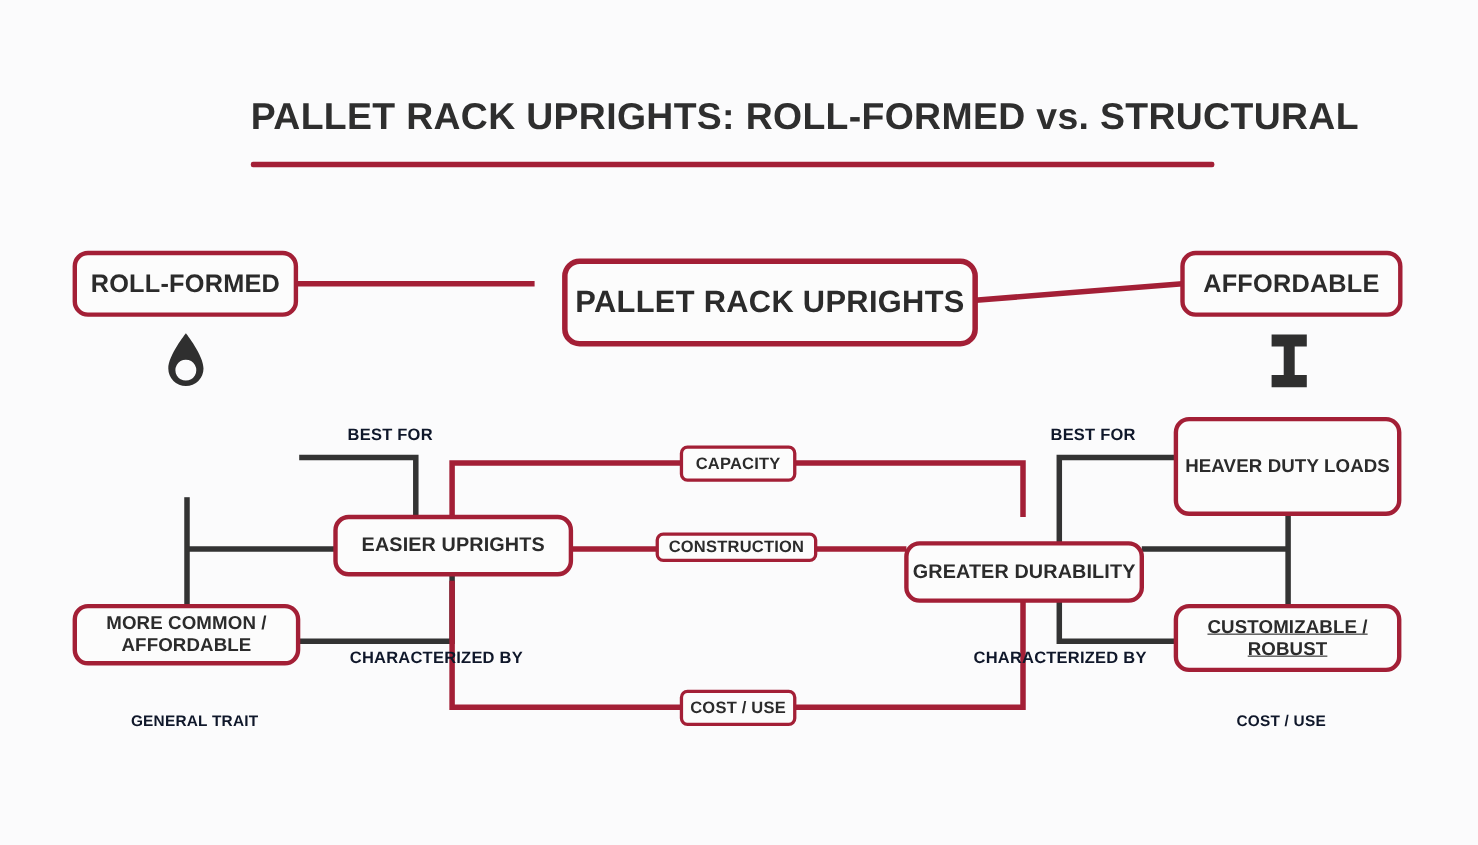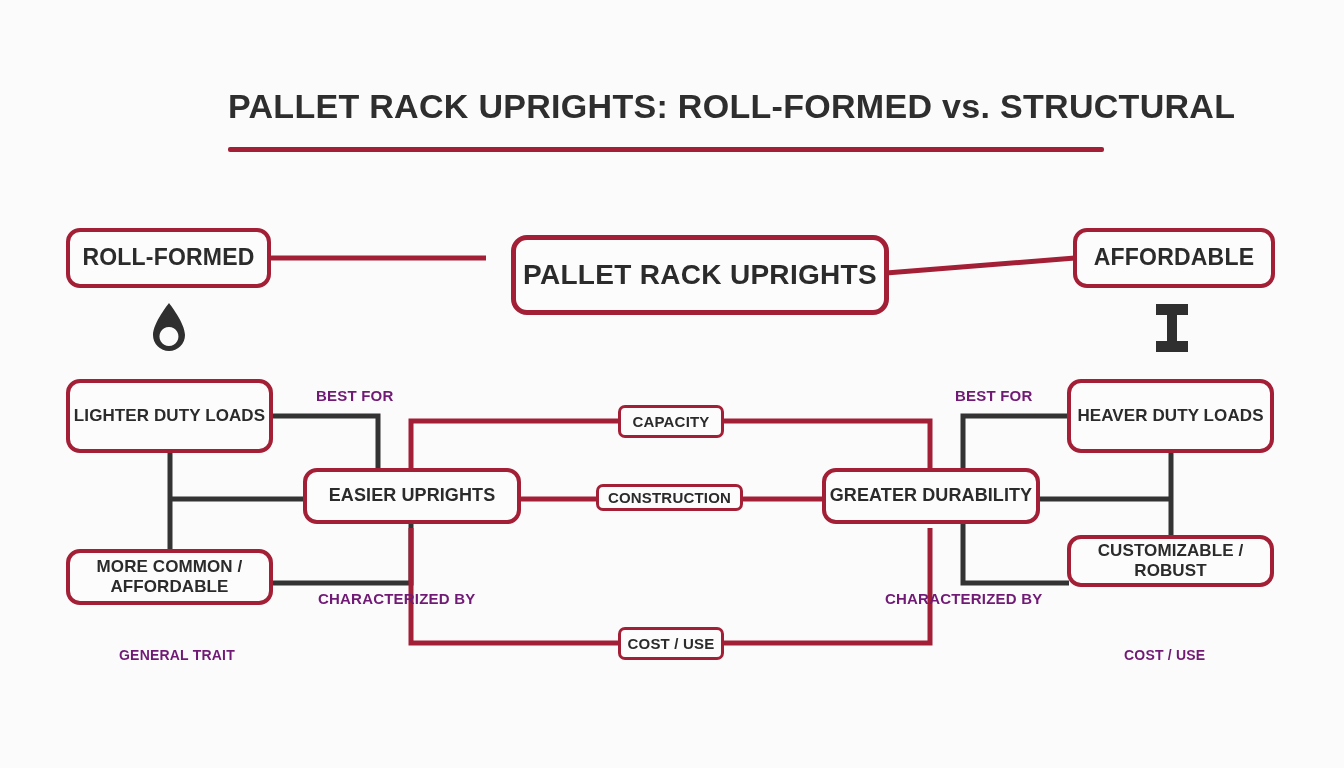--- a/index.html
+++ b/index.html
@@ -99,21 +99,21 @@
     letter-spacing: 0.2px;
     border-width: 3px;
     border-radius: 7px;
   }
 
   
   .edge-label {
     position: absolute;
     font-size: 15px;
     font-weight: bold;
-    color: #701a75;
+    color: #0f172a;
     letter-spacing: 0.2px;
     white-space: nowrap;
     font-family: "Liberation Sans", sans-serif;
     z-index: 4;
   }
   .edge-label.small {
     font-size: 14px;
   }
 
   
@@ -182,41 +182,38 @@
                M20 26 a9.5 9.5 0 1 1 -0.1 0 Z" fill="#2f2f2f" fill-rule="evenodd"></path>
     </svg>
   </div>
 
   <div class="icon-slot" style="left:1146px; top:300px; width:52px; height:56px;">
     <svg width="44" height="52" viewBox="0 0 44 52">
       <path d="M6 2 H38 V13 H27 V39 H38 V50 H6 V39 H17 V13 H6 Z" fill="#2f2f2f"></path>
     </svg>
   </div>
 
-  <div class="node trait" style="left:66px; top:379px; width:207px; height:74px;">
-    <span>LIGHTER DUTY LOADS</span>
-  </div>
 
   <div class="node trait" style="left:66px; top:549px; width:207px; height:56px;">
     <span>MORE COMMON / AFFORDABLE</span>
   </div>
 
   <div class="node mid" style="left:303px; top:468px; width:218px; height:56px;">
     <span>EASIER UPRIGHTS</span>
   </div>
 
-  <div class="node trait" style="left:1067px; top:379px; width:207px; height:74px;">
+  <div class="node trait" style="left:1067px; top:379px; width:207px; height:90px;">
     <span>HEAVER DUTY LOADS</span>
   </div>
 
-  <div class="node trait" style="left:1067px; top:535px; width:207px; height:52px;">
+  <div class="node trait" style="left:1067px; top:549px; width:207px; height:62px;text-decoration:underline;">
     <span>CUSTOMIZABLE / ROBUST</span>
   </div>
 
-  <div class="node mid" style="left:822px; top:468px; width:218px; height:56px;">
+  <div class="node mid" style="left:822px; top:492px; width:218px; height:56px;">
     <span>GREATER DURABILITY</span>
   </div>
 
   <div class="node pill" style="left:618px; top:405px; width:106px; height:33px;">
     <span>CAPACITY</span>
   </div>
 
   <div class="node pill" style="left:596px; top:484px; width:147px; height:27px;">
     <span>CONSTRUCTION</span>
   </div>

